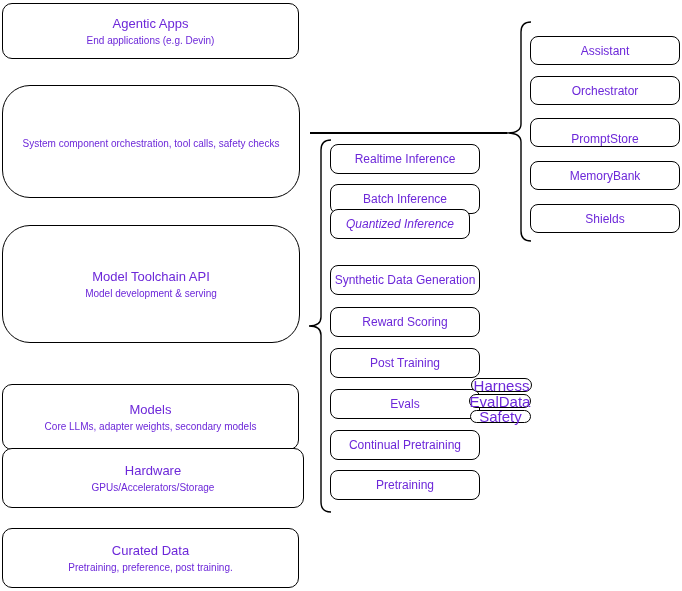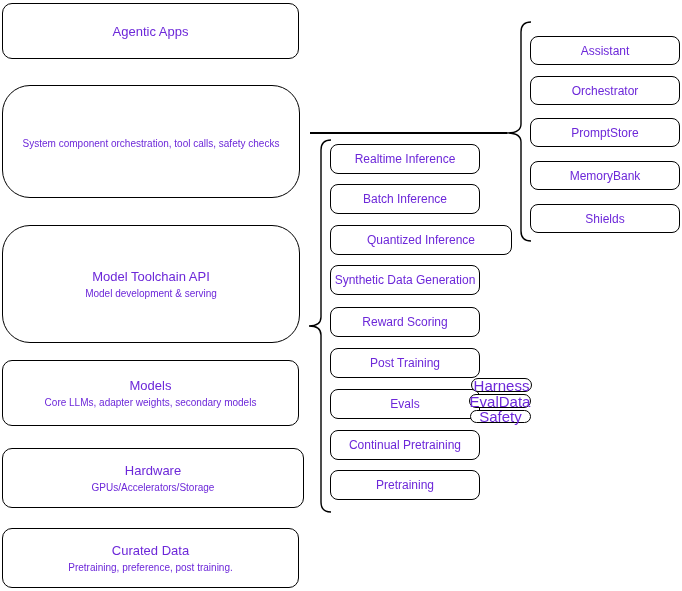--- a/index.html
+++ b/index.html
@@ -55,53 +55,54 @@
 <div class="canvas">
 
   <svg class="connector-svg" viewBox="0 0 682 591">
     <path d="M 310 133 L 507 133" stroke="#000000" stroke-width="2" fill="none"></path>
     <path d="M 331 140 Q 321 140 321 150 L 321 317 Q 321 326 309 326 Q 321 326 321 335 L 321 502 Q 321 512 331 512" stroke="#000000" stroke-width="1.4" fill="none"></path>
     <path d="M 531 22 Q 521 22 521 32 L 521 124 Q 521 133 507 133 Q 521 133 521 142 L 521 231 Q 521 241 531 241" stroke="#000000" stroke-width="1.4" fill="none"></path>
   </svg>
 
   <div class="node r10" style="left:2px; top:3px; width:297px; height:56px;">
     <div class="title">Agentic Apps</div>
+    <div class="subtitle">End applications (e.g. Devin)</div>
   </div>
 
   <div class="node r28" style="left:2px; top:85px; width:298px; height:113px;">
     <div class="subtitle">System component orchestration, tool calls, safety checks</div>
   </div>
 
   <div class="node r28" style="left:2px; top:225px; width:298px; height:118px;">
     <div class="title">Model Toolchain API</div>
     <div class="subtitle">Model development &amp; serving</div>
   </div>
 
-  <div class="node r10" style="left:2px; top:360px; width:297px; height:66px;">
+  <div class="node r10" style="left:2px; top:384px; width:297px; height:66px;">
     <div class="title">Models</div>
     <div class="subtitle">Core LLMs, adapter weights, secondary models</div>
   </div>
 
   <div class="node r10" style="left:2px; top:448px; width:302px; height:60px;">
     <div class="title">Hardware</div>
     <div class="subtitle">GPUs/Accelerators/Storage</div>
   </div>
 
   <div class="node r10" style="left:2px; top:528px; width:297px; height:60px;">
     <div class="title">Curated Data</div>
     <div class="subtitle">Pretraining, preference, post training.</div>
   </div>
 
   <div class="node r8" style="left:330px; top:144px; width:150px; height:30px;">
     <span class="mid-label">Realtime Inference</span>
   </div>
   <div class="node r8" style="left:330px; top:184px; width:150px; height:30px;">
     <span class="mid-label">Batch Inference</span>
   </div>
-  <div class="node r8" style="left:330px; top:225px; width:182px; height:30px;">
+  <div class="node r8" style="left:330px; top:209px; width:140px; height:30px;font-style:italic;">
     <span class="mid-label">Quantized Inference</span>
   </div>
   <div class="node r8" style="left:330px; top:265px; width:150px; height:30px;">
     <span class="mid-label">Synthetic Data Generation</span>
   </div>
   <div class="node r8" style="left:330px; top:307px; width:150px; height:30px;">
     <span class="mid-label">Reward Scoring</span>
   </div>
   <div class="node r8" style="left:330px; top:348px; width:150px; height:30px;">
     <span class="mid-label">Post Training</span>
@@ -125,21 +126,21 @@
   <div class="badge" style="left:470px; top:410px; width:61px; height:13px;">
     <span>Safety</span>
   </div>
 
   <div class="node r8" style="left:530px; top:36px; width:150px; height:29px;">
     <span class="mid-label">Assistant</span>
   </div>
   <div class="node r8" style="left:530px; top:76px; width:150px; height:29px;">
     <span class="mid-label">Orchestrator</span>
   </div>
-  <div class="node r8" style="left:530px; top:118px; width:150px; height:29px;">
+  <div class="node r8" style="left:530px; top:118px; width:150px; height:29px;justify-content:flex-end;">
     <span class="mid-label">PromptStore</span>
   </div>
   <div class="node r8" style="left:530px; top:161px; width:150px; height:29px;align-items:center;">
     <span class="mid-label">MemoryBank</span>
   </div>
   <div class="node r8" style="left:530px; top:204px; width:150px; height:29px;">
     <span class="mid-label">Shields</span>
   </div>
 
 </div>

